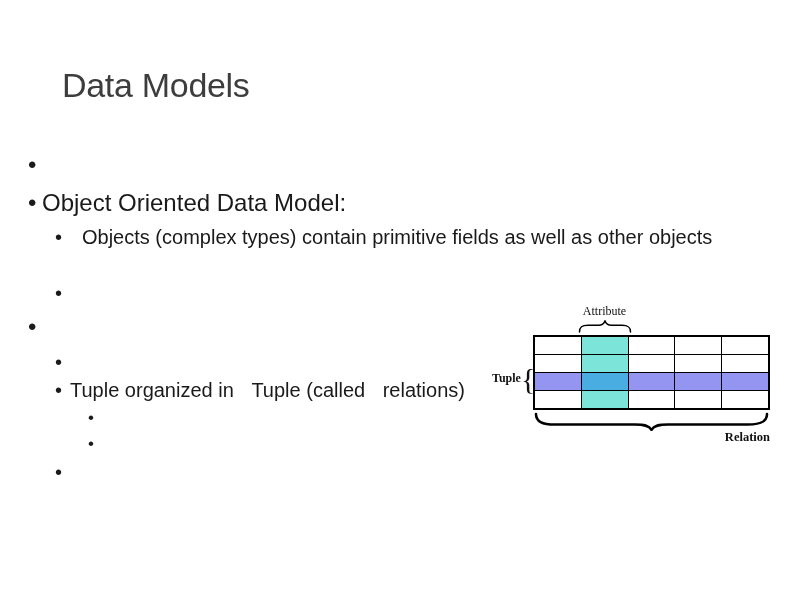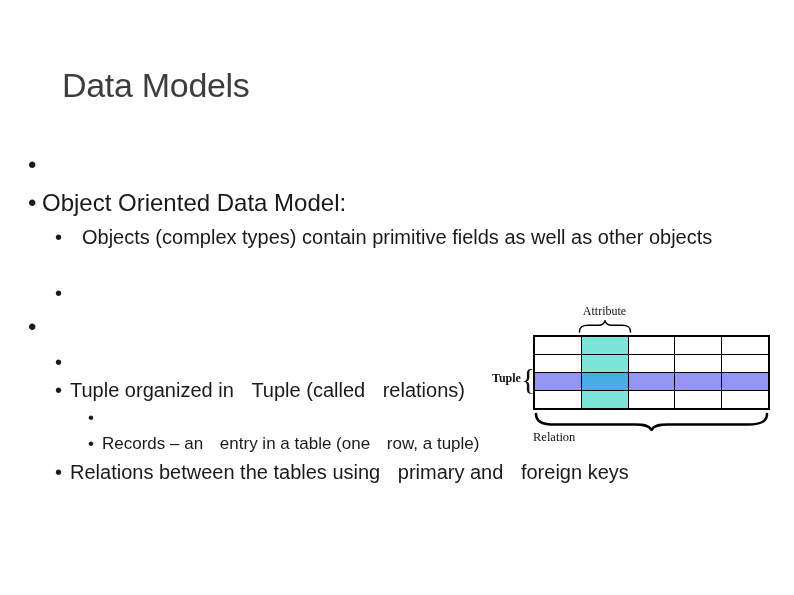--- a/index.html
+++ b/index.html
@@ -27,21 +27,21 @@
   #attribute-label{position:absolute;left:60px;top:4px;width:105px;text-align:center;font-size:12px;}
   #attribute-brace{position:absolute;left:86px;top:20px;}
   #table-grid{
     position:absolute;left:41px;top:35px;width:233px;height:71px;
     display:grid;gap:1px;background:#000;border:2px solid #000;
   }
   #table-grid div{background:#fff;}
   #tuple-label{position:absolute;left:0px;top:71px;width:28px;text-align:right;font-size:12px;font-weight:bold;}
   #tuple-brace{position:absolute;left:29px;top:64px;font-size:30px;line-height:30px;}
   #relation-brace{position:absolute;left:41px;top:112px;}
-  #relation-label{position:absolute;left:41px;top:130px;width:237px;text-align:left;font-size:12.5px;}
+  #relation-label{position:absolute;left:41px;top:130px;width:237px;text-align:right;font-size:12.5px;font-weight:bold;}
 </style>
 </head>
 <body>
 
 <div id="slide-title">Data Models</div>
 
 <div id="bullet-list">
     <div class="bullet-row l1" style="top: 150px;">
       <span class="dot">•</span>
     </div>
@@ -64,25 +64,23 @@
     </div>
     <div class="bullet-row l2" style="top: 377px;">
       <span class="dot">•</span>
       <span class="btext"><span>Tuple organized in </span><b>Tuple</b><span> (called </span><b>relations)</b></span>
     </div>
     <div class="bullet-row l3" style="top: 407px;">
       <span class="dot">•</span>
     </div>
     <div class="bullet-row l3" style="top: 433px;">
       <span class="dot">•</span>
-      <span class="btext"><span>Records – an </span><b>entry</b><span> in a table (one </span><b>row, a tuple)</b></span>
     </div>
     <div class="bullet-row l2" style="top: 459px;">
       <span class="dot">•</span>
-      <span class="btext"><span>Relations between the tables using </span><b>primary</b><span> and </span><b>foreign keys</b></span>
     </div>
   </div>
 
 <div id="figure">
   <div id="attribute-label" class="serif">Attribute</div>
   <svg id="attribute-brace" width="54" height="13" viewBox="0 0 54 13">
     <path d="M1.5,12 C1.5,7 4,5.2 10,5.2 L20.5,5.2 C24.5,5.2 26,4 27,1 C28,4 29.5,5.2 33.5,5.2 L44,5.2 C50,5.2 52.5,7 52.5,12" fill="none" stroke="#000" stroke-width="1.5" stroke-linecap="round"></path>
   </svg>
   <div id="table-grid" style="grid-template-columns: repeat(5, 1fr); grid-template-rows: repeat(4, 1fr);">
       <div></div>

